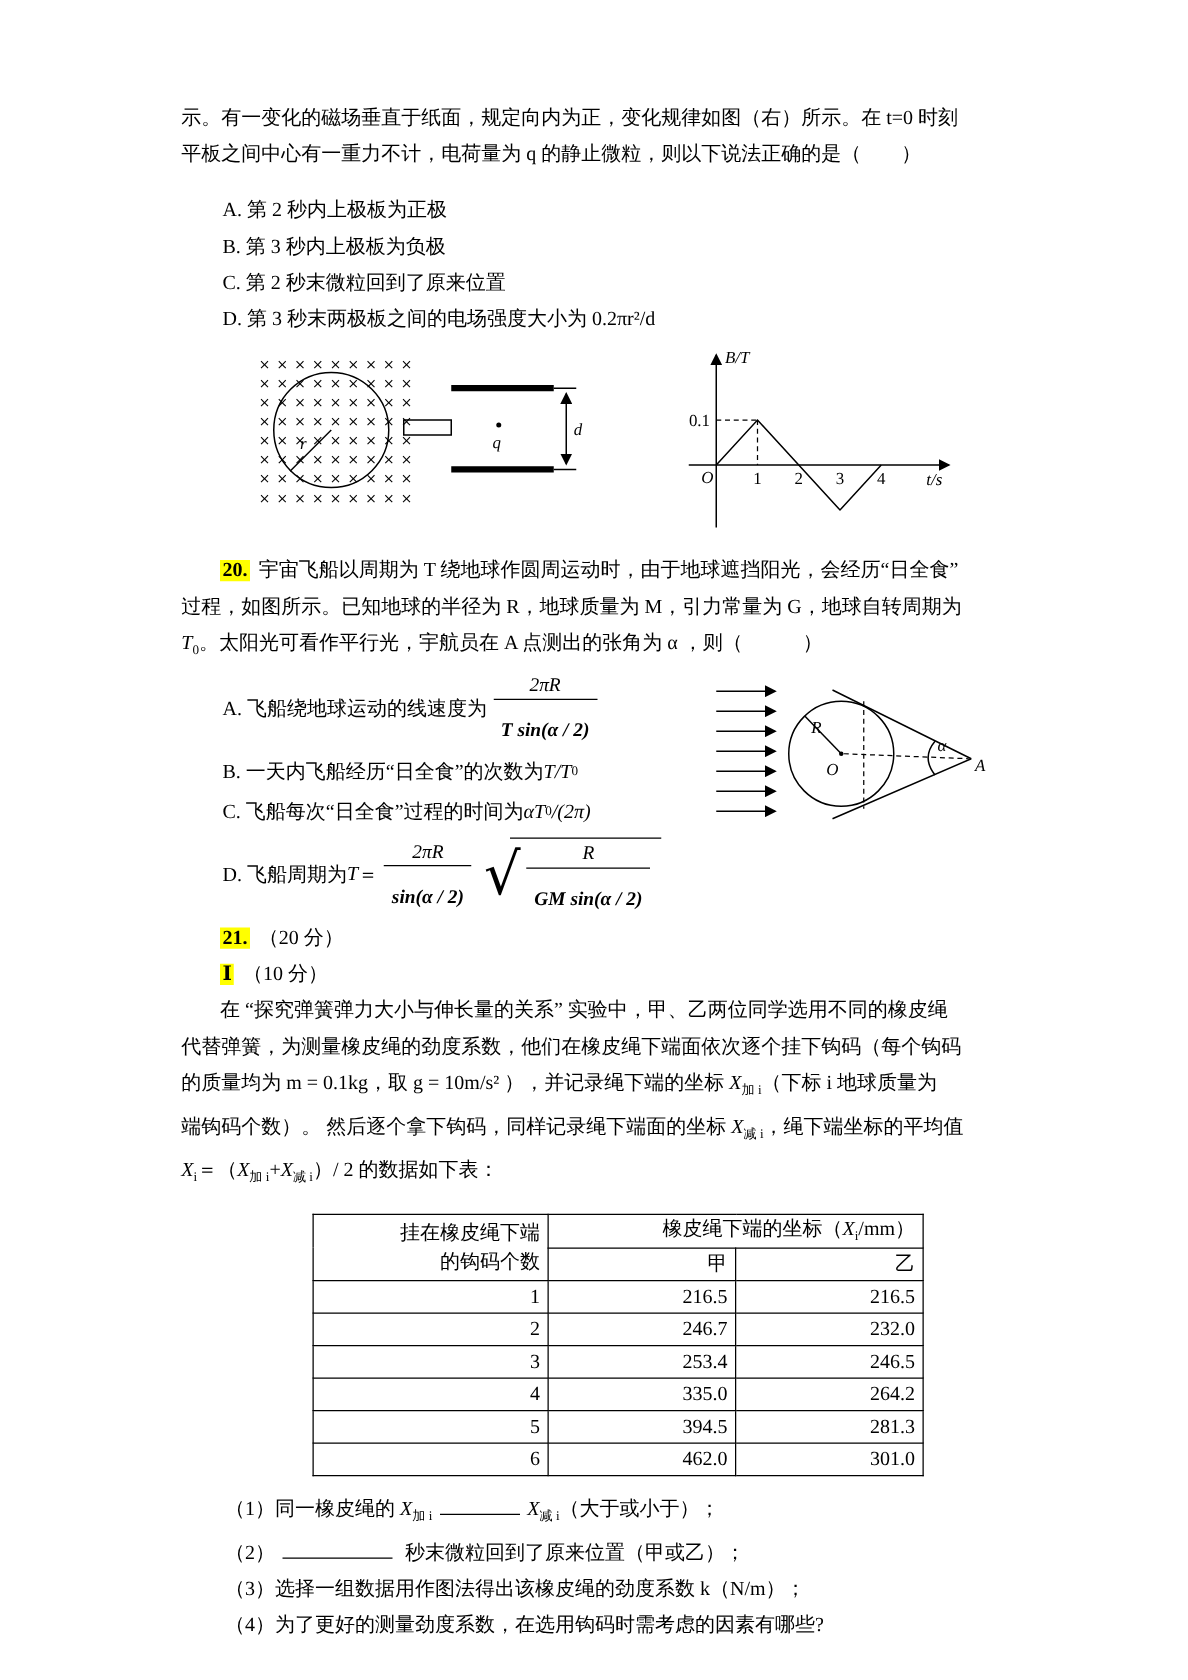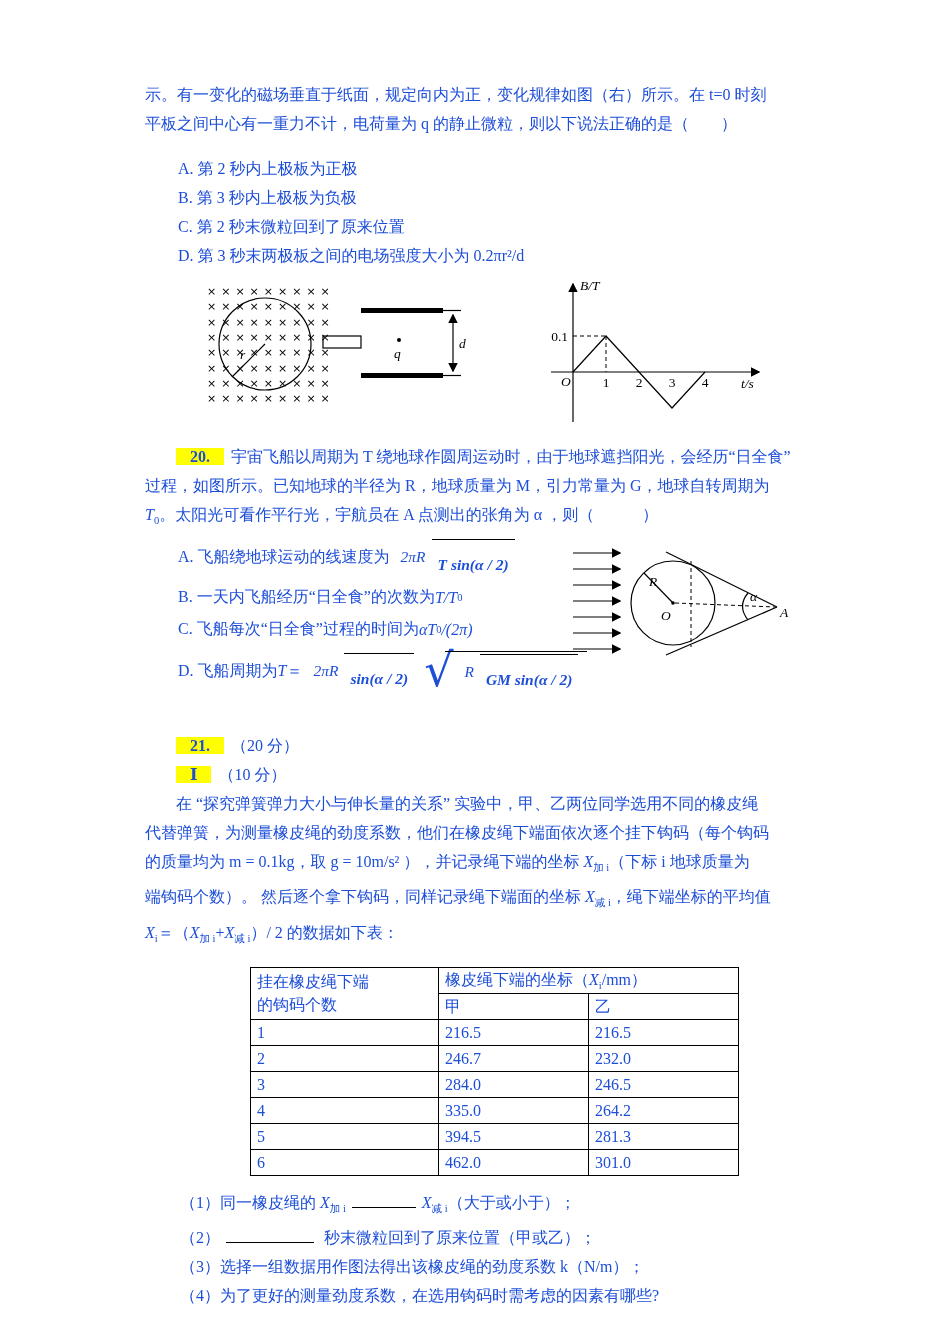--- a/index.html
+++ b/index.html
@@ -1,41 +1,41 @@
 <!DOCTYPE html>
 <html><head>
 <meta charset="utf-8">
 <style>
   html,body{margin:0;padding:0;background:#ffffff;}
   .page{
     position:relative;width:950px;height:1344px;background:#fff;overflow:hidden;
-    font-family:"Liberation Serif","DejaVu Serif",serif;font-size:16px;color:#1d4ed8;
+    font-family:"Liberation Serif","DejaVu Serif",serif;font-size:16px;color:#000000;
     padding:80px 140px 0 145px;box-sizing:border-box;
   }
   .line{line-height:29px;white-space:nowrap;}
   .opts{padding-left:33px;margin-top:16px;}
   .ind{padding-left:31px;}
   .subs{padding-left:35px;margin-top:12px;}
-  .hl{background:#ffff00;font-weight:bold;padding:0 14px;margin-right:7px;}
+  .hl{background:#ffff00;font-weight:bold;padding:0 2px;margin-right:7px;}
   .math,.it{font-style:italic;}
   sub{font-size:10.5px;}
   .figrow{position:relative;height:170px;margin-top:2px;}
   .figsvg{position:absolute;}
   .q20block{position:relative;min-height:186px;margin-top:4px;margin-bottom:6px;}
   .optrow{display:flex;align-items:center;margin:3px 0;padding-left:33px;min-height:29px;white-space:nowrap;}
   .optrow.gapA{margin-bottom:8px;}
   .optrow.gapD{margin-top:6px;}
-  .frac{display:inline-flex;flex-direction:row;align-items:center;text-align:center;
+  .frac{display:inline-flex;flex-direction:column;align-items:center;text-align:center;
         vertical-align:middle;margin:0 5px;line-height:1.3;font-size:15.5px;}
   .fnum{padding:0 6px;}
   .fden{border-top:1.3px solid #000;padding:15px 6px 0;font-weight:bold;}
   .sqrt{display:inline-flex;align-items:center;vertical-align:middle;margin-left:5px;}
   .rsign{font-size:46px;line-height:.9;font-family:"DejaVu Sans",sans-serif;font-style:normal;}
   .rbody{border-top:1.5px solid #000;margin-left:-8px;padding:2px 4px 0 8px;}
-  .dtable{border-collapse:collapse;margin:14px 0 0 105px;text-align:left;font-size:16px;}
+  .dtable{border-collapse:collapse;margin:14px 0 0 105px;text-align:right;font-size:16px;}
   .dtable td{border:1px solid #000;height:25px;padding:0 6px;line-height:1.45;}
   .dtable .c1{width:175px;}
   .dtable .cv{width:137px;}
   .blank{display:inline-block;border-bottom:1px solid #000;height:15px;vertical-align:baseline;}
   .b1{width:64px;margin:0 6px;}
   .b2{width:88px;margin:0 6px;}
   
   .ln{stroke:#000;stroke-width:1.2;fill:none;}
   .dash{stroke:#000;stroke-width:1;stroke-dasharray:4 3;fill:none;}
   .tl{font-size:13.5px;font-family:"Liberation Serif","DejaVu Serif",serif;fill:#000;font-style:normal;}
@@ -288,21 +288,21 @@
       <td>216.5</td>
       <td>216.5</td>
     </tr>
     <tr>
       <td>2</td>
       <td>246.7</td>
       <td>232.0</td>
     </tr>
     <tr>
       <td>3</td>
-      <td>284.0</td>
+      <td>253.4</td>
       <td>246.5</td>
     </tr>
     <tr>
       <td>4</td>
       <td>335.0</td>
       <td>264.2</td>
     </tr>
     <tr>
       <td>5</td>
       <td>394.5</td>

